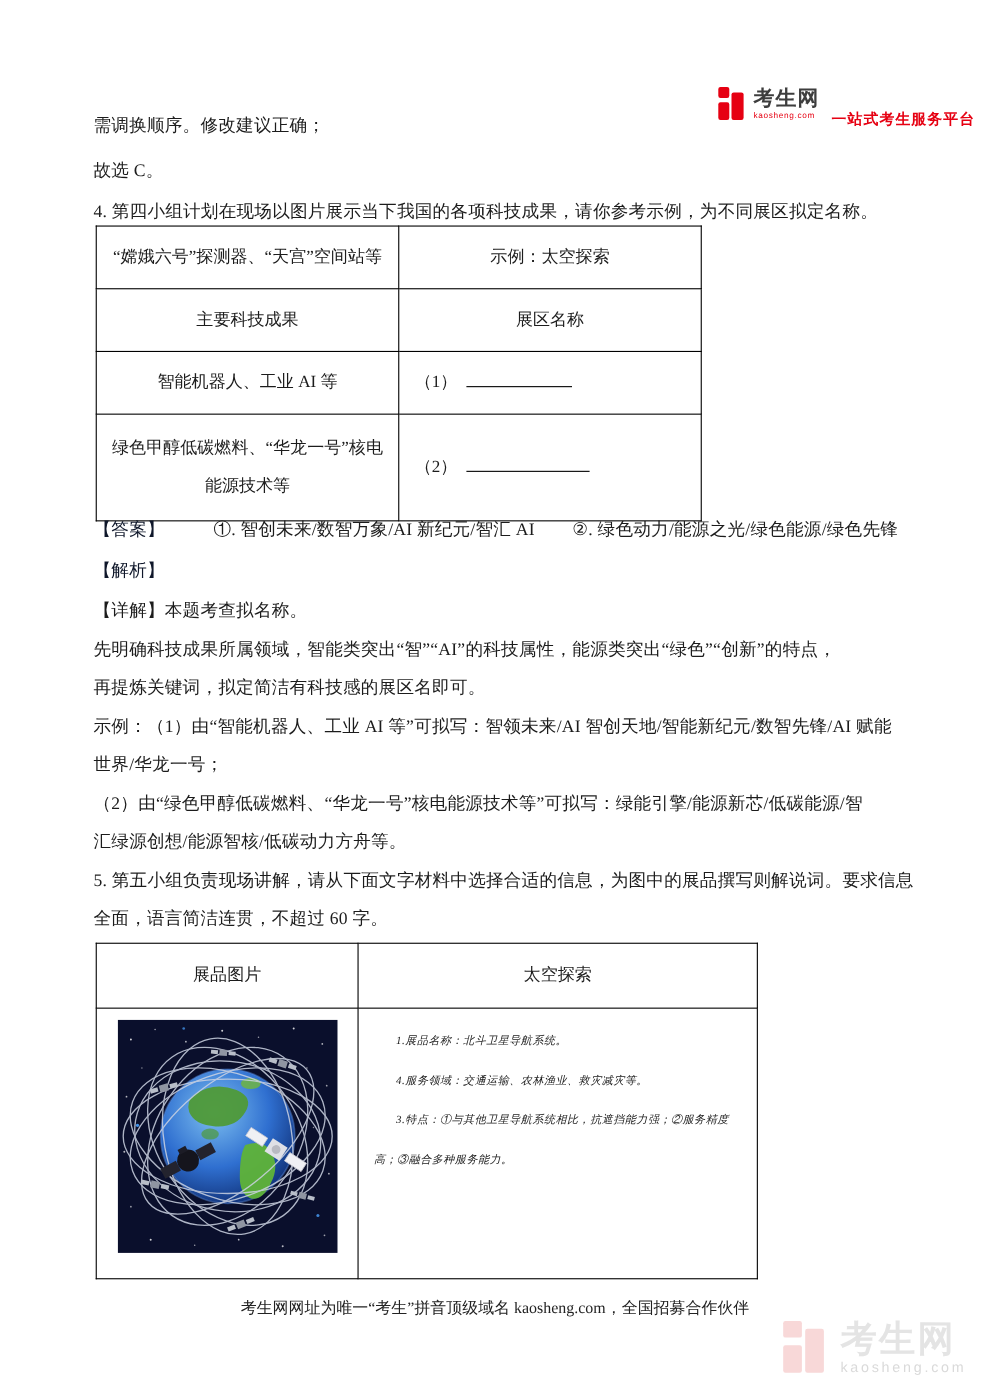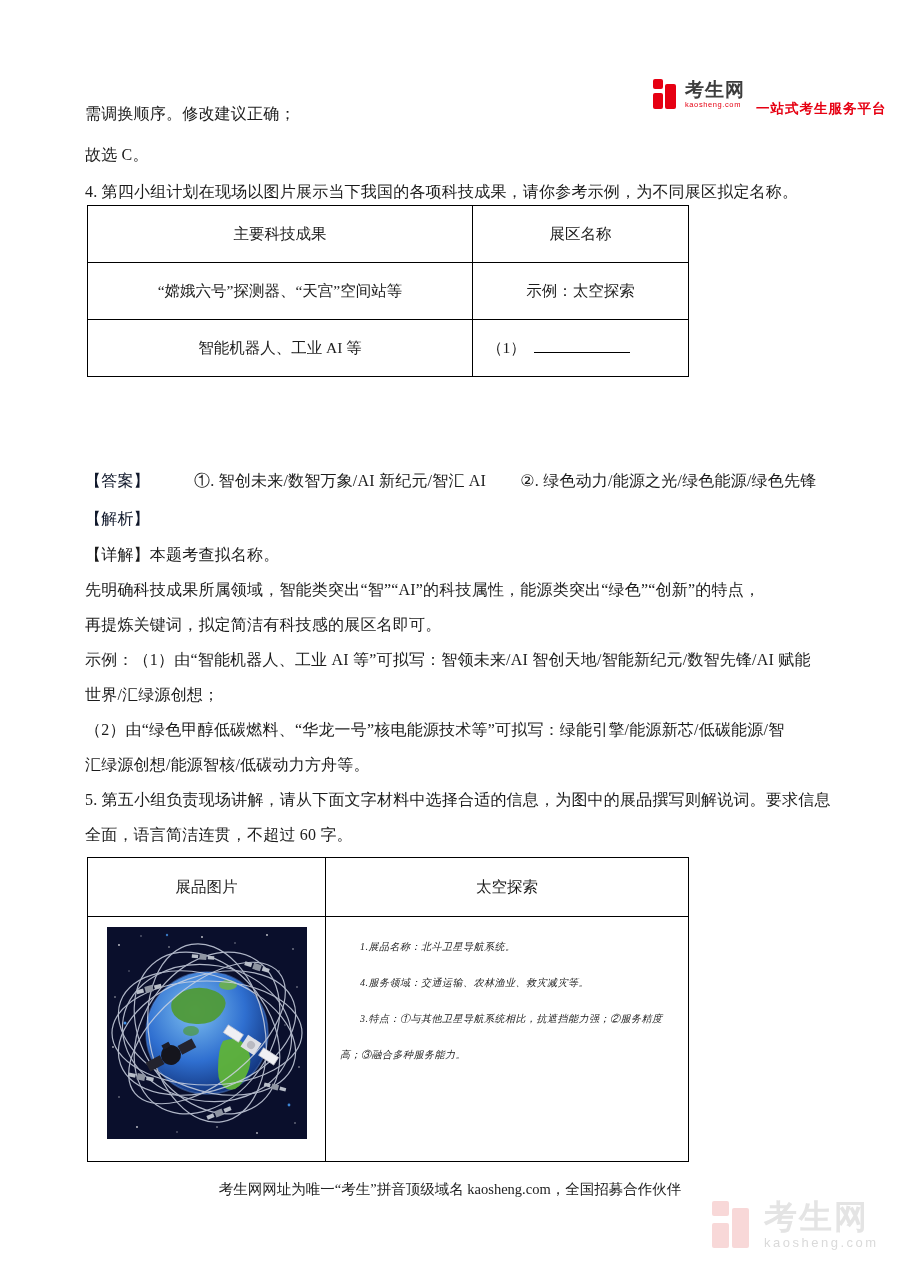--- a/index.html
+++ b/index.html
@@ -59,50 +59,56 @@
     <span class="logo-tagline">一站式考生服务平台</span>
   </div>
 
   <div class="tline" style="top:104px">需调换顺序。修改建议正确；</div>
   <div class="tline" style="top:145px">故选 C。</div>
   <div class="tline" style="top:182px">4. 第四小组计划在现场以图片展示当下我国的各项科技成果，请你参考示例，为不同展区拟定名称。</div>
 
   <table class="doc-table t1">
     <tbody>
         <tr>
+      <td style="height:48px">“嫦娥六号”探测器、“天宫”空间站等</td>
+      <td>示例：太空探索</td>
+    </tr>
+    <tr>
       <td class="c1" style="height:48px">主要科技成果</td>
       <td class="c2">展区名称</td>
-    </tr>
-    <tr>
-      <td style="height:48px">“嫦娥六号”探测器、“天宫”空间站等</td>
-      <td>示例：太空探索</td>
     </tr>
     <tr>
       <td style="height:48px">智能机器人、工业 AI 等</td>
       <td class="fill-cell">
         <span>（1）</span><span class="blank-line" style="width:96px"></span>
+      </td>
+    </tr>
+    <tr>
+      <td style="height:88px">绿色甲醇低碳燃料、“华龙一号”核电能源技术等</td>
+      <td class="fill-cell">
+        <span>（2）</span><span class="blank-line" style="width:112px"></span>
       </td>
     </tr>
   </tbody>
     </table>
 
   <div class="tline" style="top:471px">
     <span class="blue">【答案】</span>
     <span style="margin-left:40px">①. 智创未来/数智万象/AI 新纪元/智汇 AI</span>
     <span style="margin-left:30px">②. 绿色动力/能源之光/绿色能源/绿色先锋</span>
   </div>
   <div class="tline blue" style="top:509px">【解析】</div>
   <div class="tline" style="top:545px">
     <span>【详解】</span><span>本题考查拟名称。</span>
   </div>
 
   <div class="tline" style="top:615px">再提炼关键词，拟定简洁有科技感的展区名即可。</div>
   <div class="tline" style="top:580px">先明确科技成果所属领域，智能类突出“智”“AI”的科技属性，能源类突出“绿色”“创新”的特点，</div>
   <div class="tline" style="top:650px">示例：（1）由“智能机器人、工业 AI 等”可拟写：智领未来/AI 智创天地/智能新纪元/数智先锋/AI 赋能</div>
-  <div class="tline" style="top:685px">世界/汇绿源创想；</div>
+  <div class="tline" style="top:685px">世界/华龙一号；</div>
   <div class="tline" style="top:720px">（2）由“绿色甲醇低碳燃料、“华龙一号”核电能源技术等”可拟写：绿能引擎/能源新芯/低碳能源/智</div>
   <div class="tline" style="top:755px">汇绿源创想/能源智核/低碳动力方舟等。</div>
 
   <div class="tline" style="top:790px">5. 第五小组负责现场讲解，请从下面文字材料中选择合适的信息，为图中的展品撰写则解说词。要求信息</div>
   <div class="tline" style="top:825px">全面，语言简洁连贯，不超过 60 字。</div>
 
   <table class="doc-table t2">
     <tbody>
         <tr>
       <td class="c1" style="height:50px">展品图片</td>

